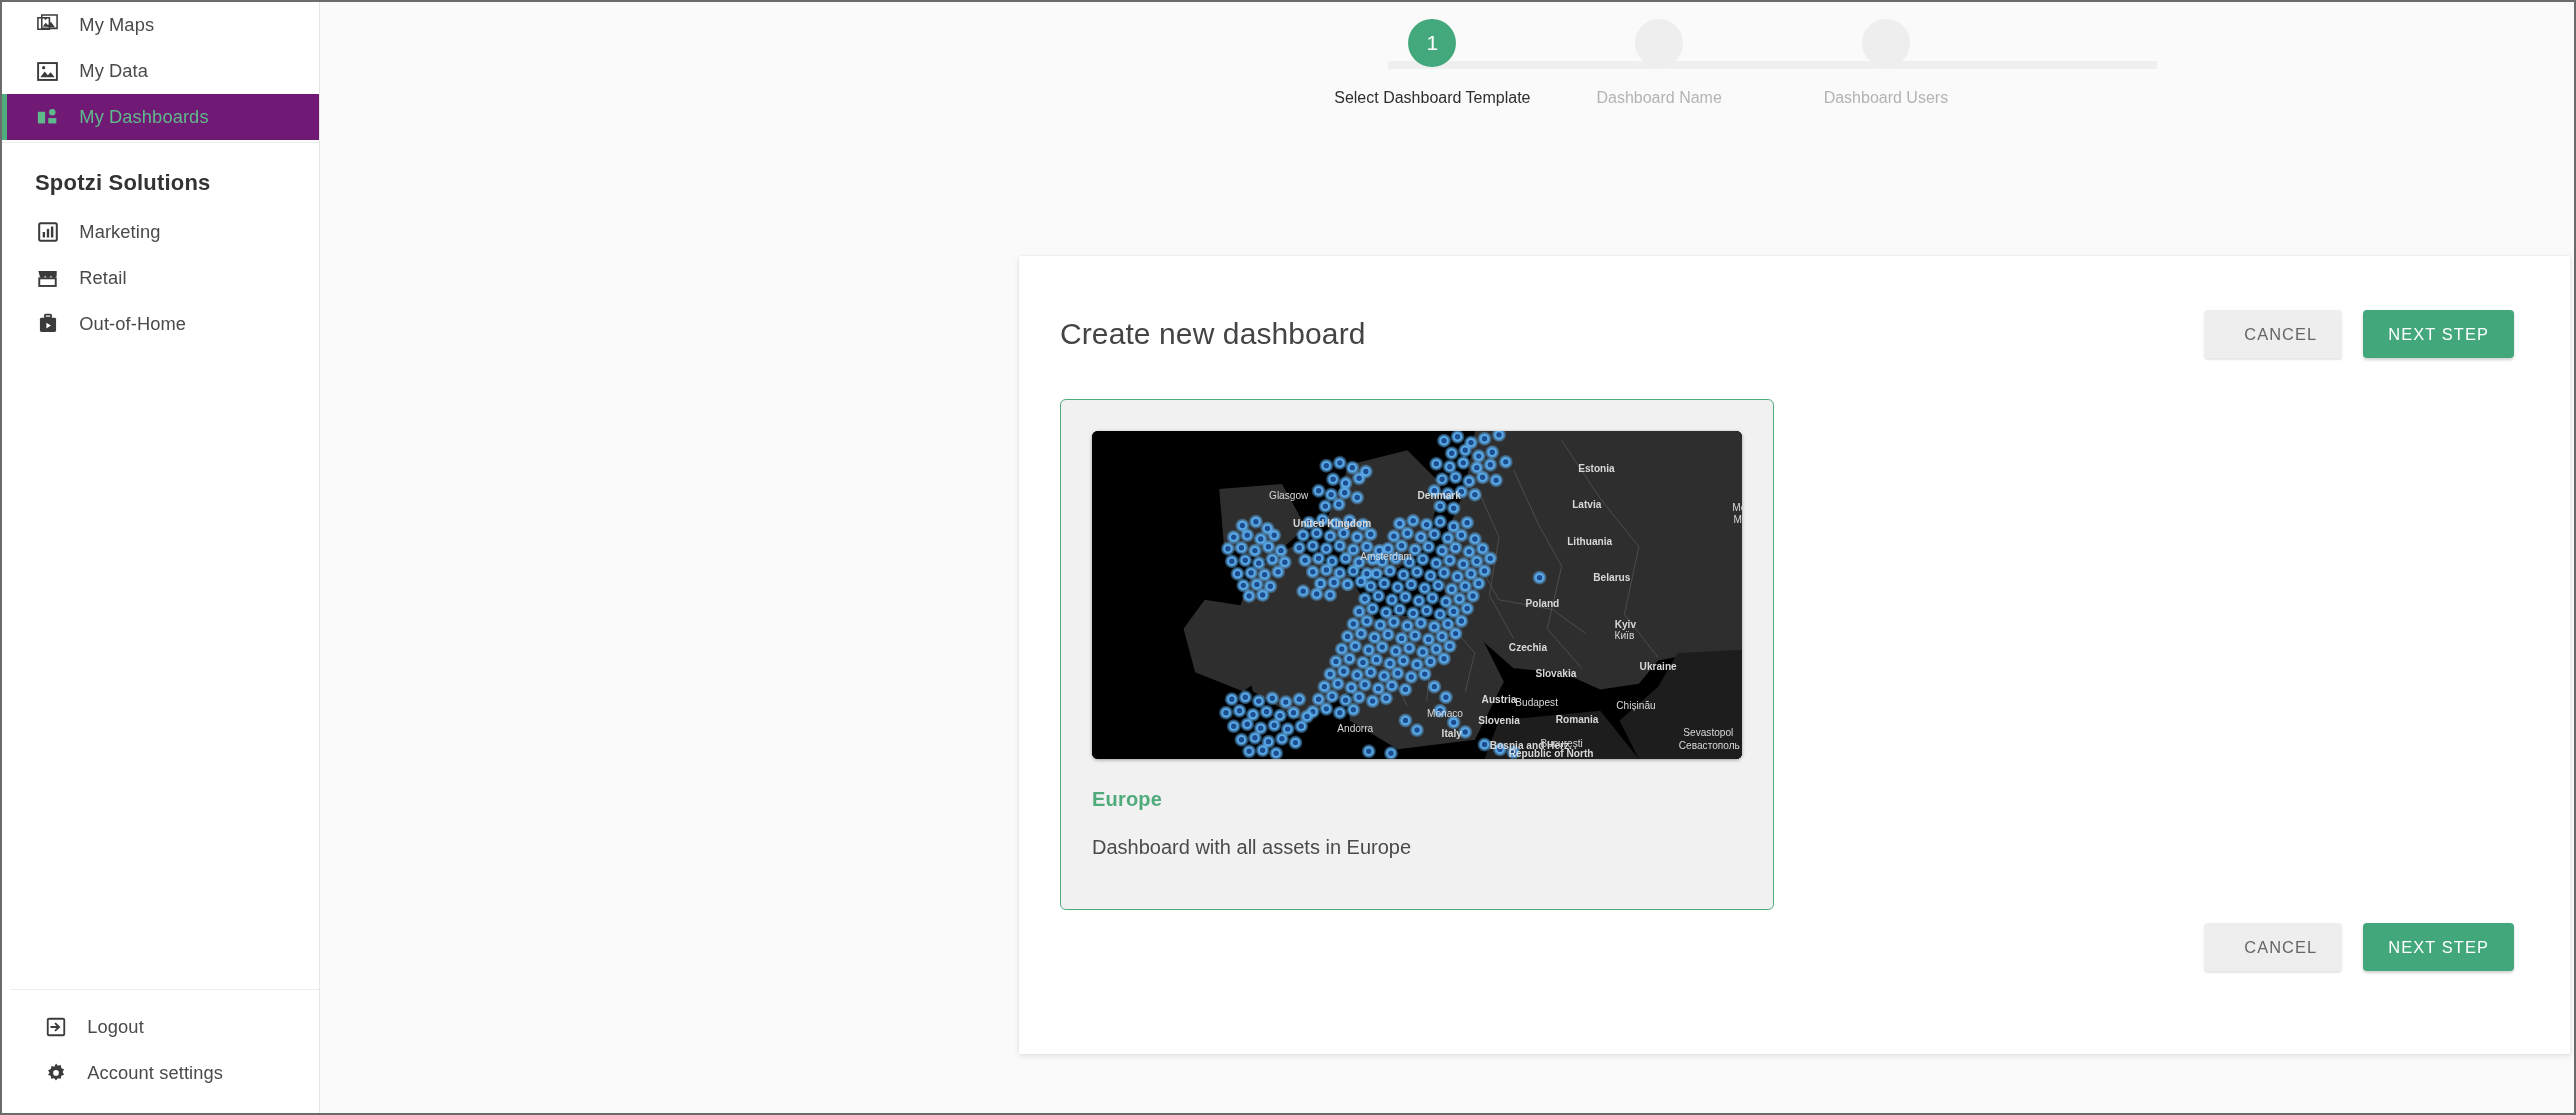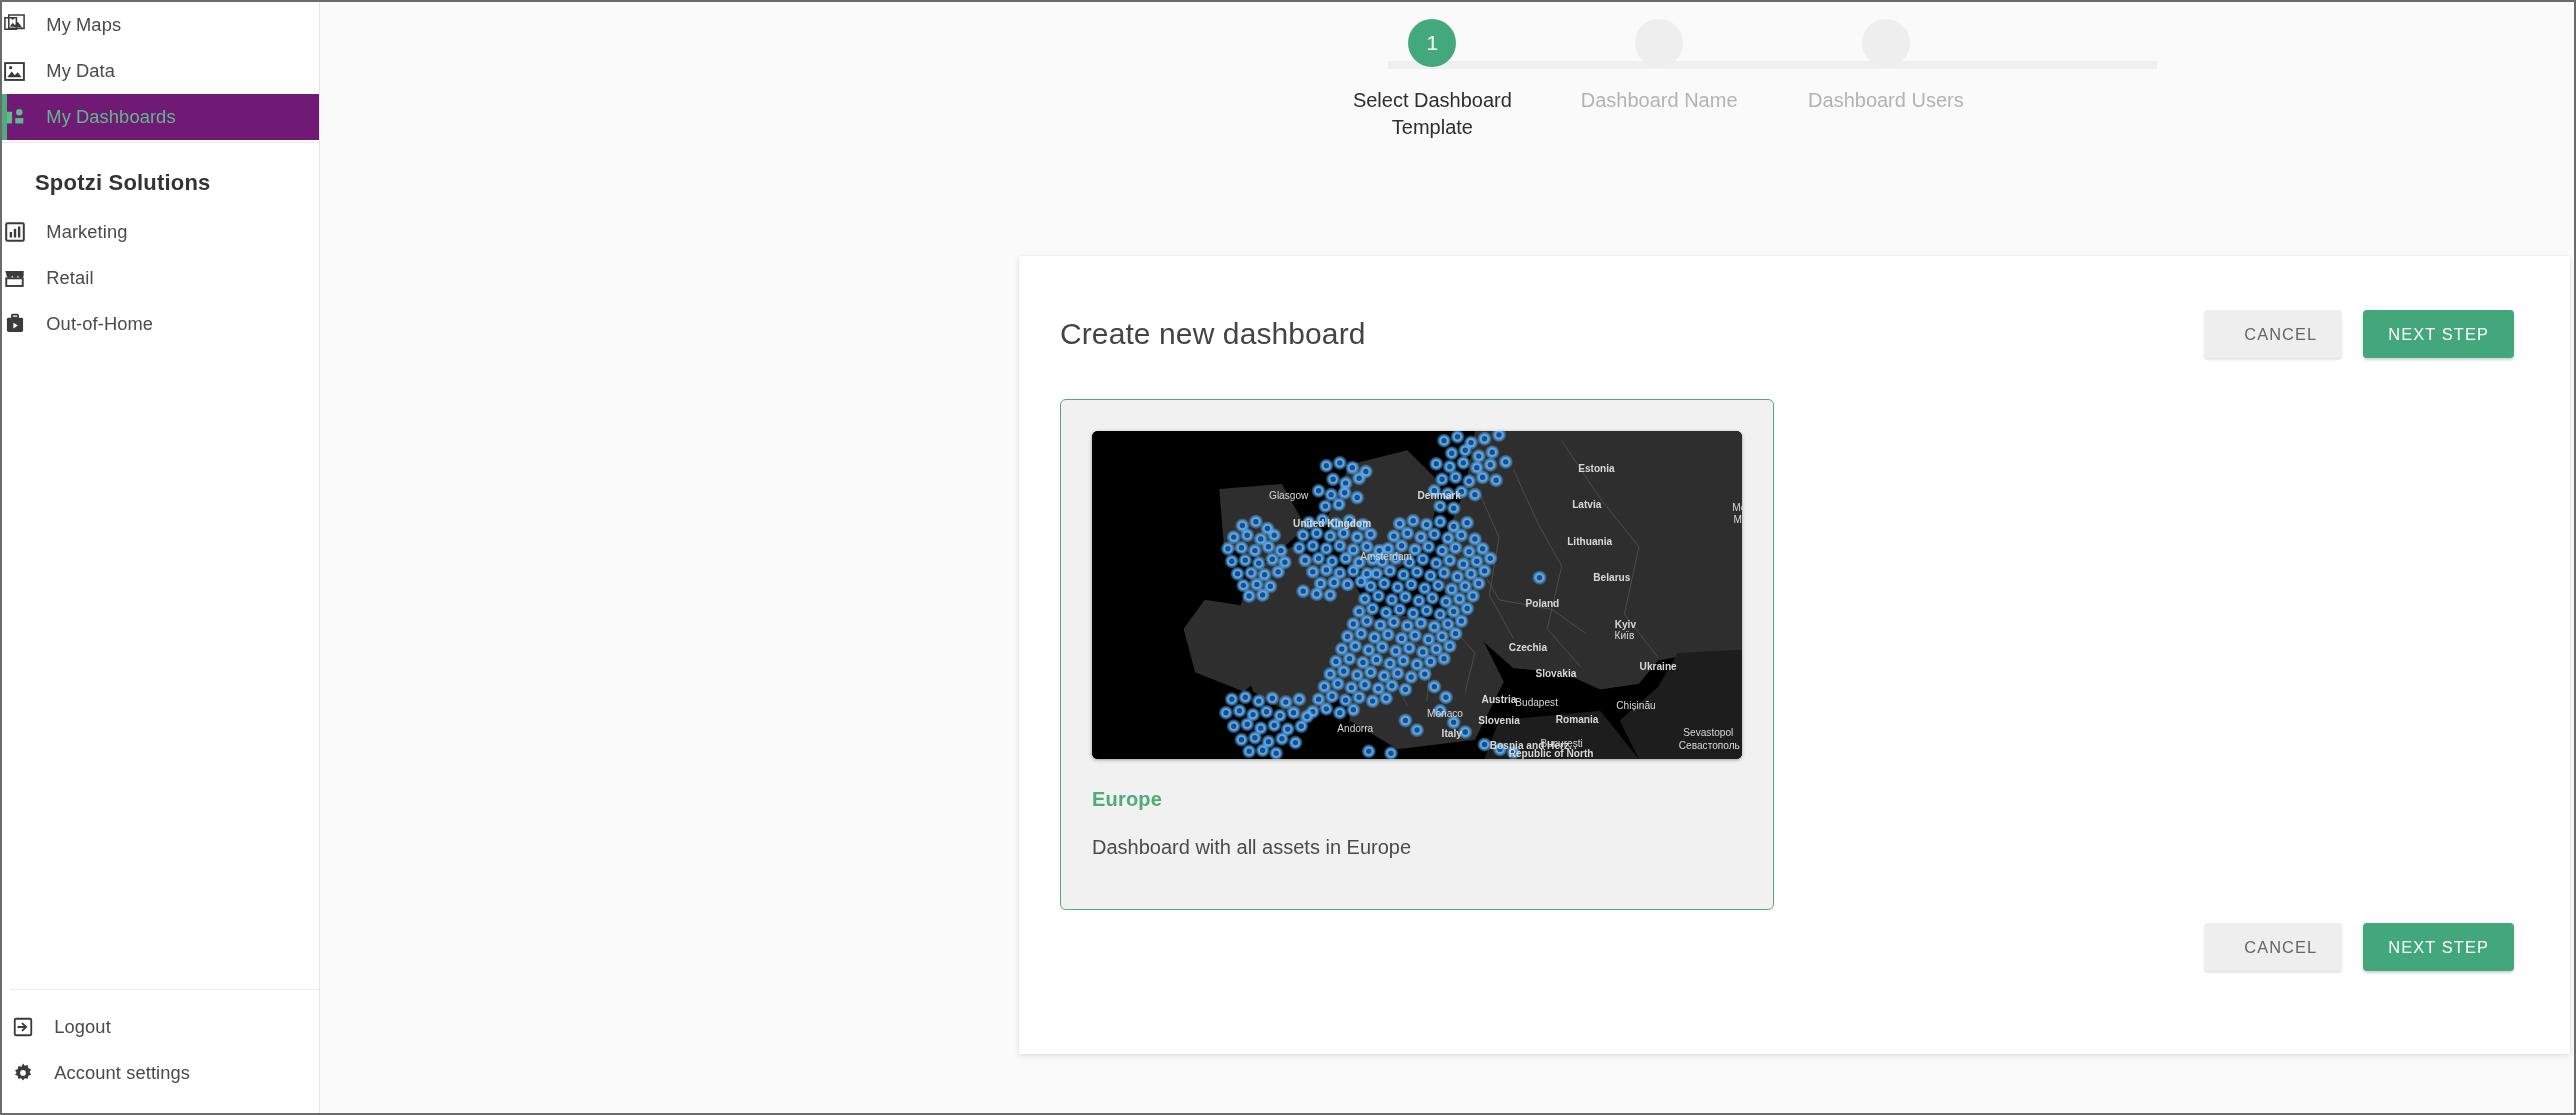--- a/index.html
+++ b/index.html
@@ -25,20 +25,21 @@
     border-right: 1.9px solid #e6e6e6;
     position: relative;
     flex: 0 0 318px;
   }
   .nav-group { background:#fff; }
   .nav-group.top { border-bottom: 1.9px solid #ececec; padding-bottom: 1.9px; }
   .nav-item {
     display: flex;
     align-items: center;
     height: 46px;
+    padding-left: 33px;
     position: relative;
     color: #4a4a4a;
     font-size: 18.3px;
     letter-spacing: 0.1px;
     cursor: pointer;
   }
   .nav-item .ic {
     width: 25px; height: 25px;
     margin-right: 19.3px;
     display: flex; align-items: center; justify-content: center;
@@ -105,21 +106,21 @@
     border-radius: 50%;
     background: #eeeeee;
     display: flex; align-items: center; justify-content: center;
     color: #ffffff;
     font-size: 21px;
     position: relative; z-index: 2;
   }
   .step.done .step-dot { background: #43a87c; }
   .step-label {
     margin-top: 19.3px;
-    font-size: 20px;
+    font-size: 16px;
     color: #b3b3b3;
     text-align: center;
     line-height: 1.35;
     max-width: 203px;
   }
   .step.done .step-label { color: #2e2e2e; }
 
   
   .panel {
     position: absolute;

